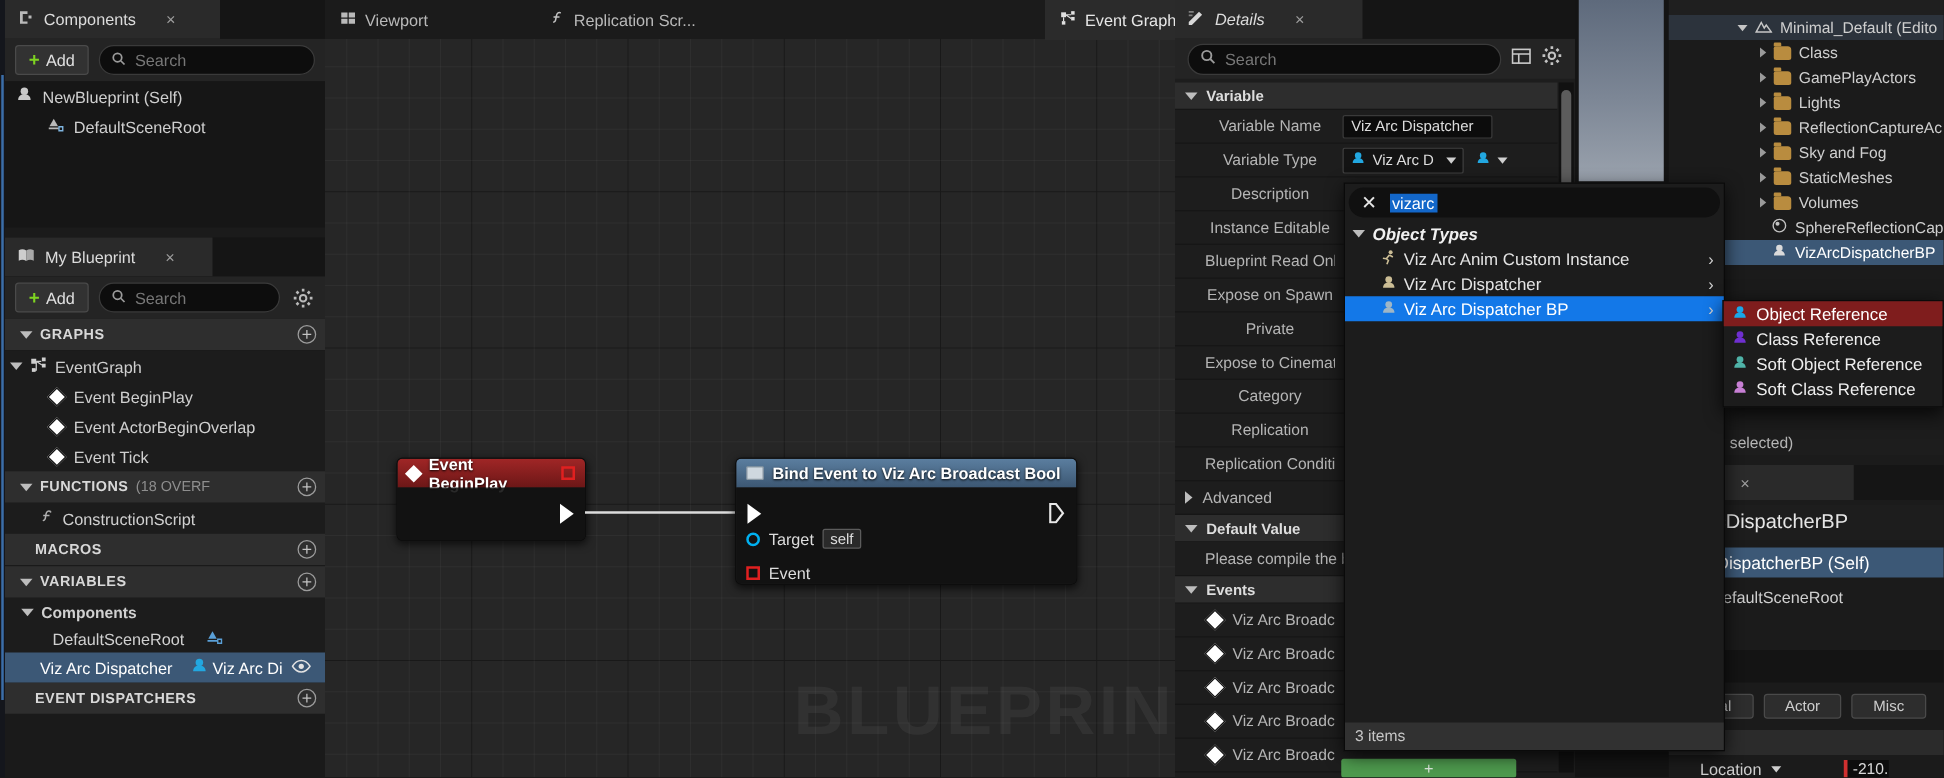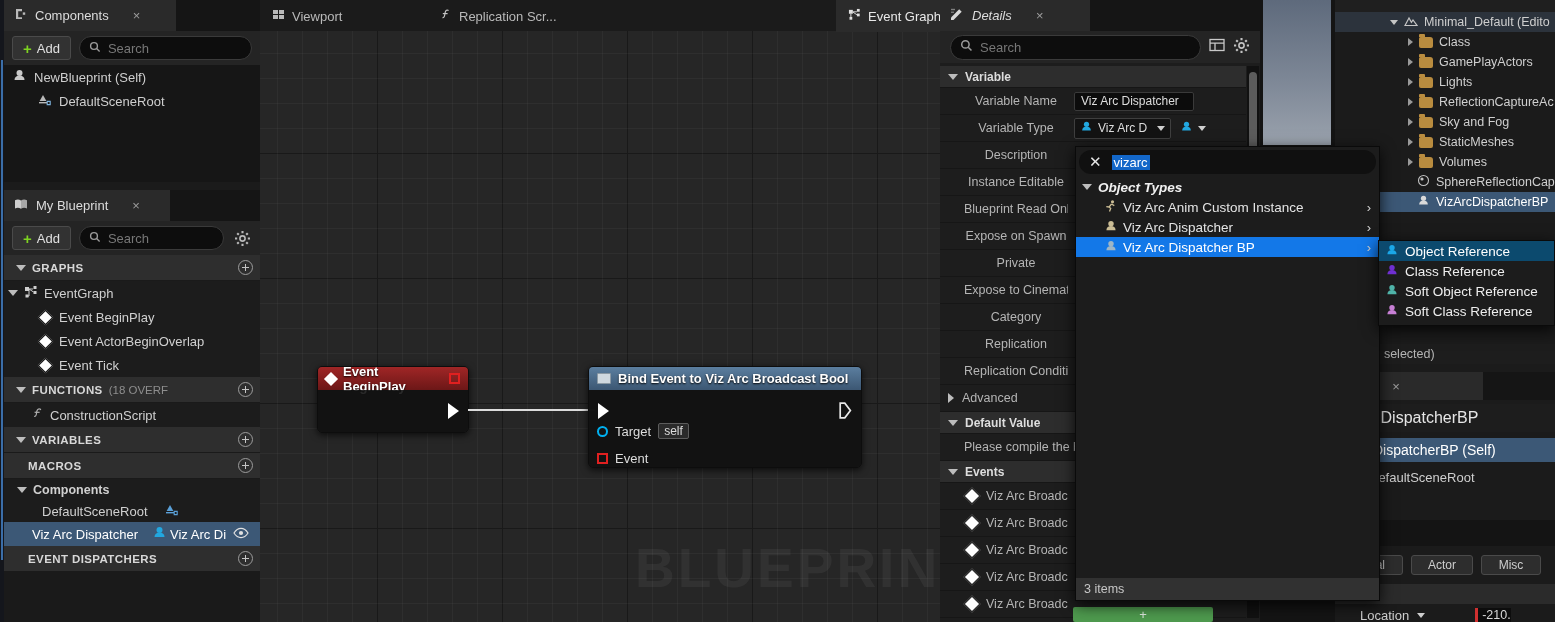--- a/index.html
+++ b/index.html
@@ -150,21 +150,21 @@
     font-size:13.5px; color:#e4e4e4; }
   .pkRow.selected { background:#1378e8; color:#fff; }
   .pkRow .rchev { margin-left:auto; margin-right:8px; color:#d0d0d0; font-size:13px; }
   #pickerFooter { position:absolute; left:0; bottom:0; width:100%; height:22px; background:#313131;
     display:flex; align-items:center; padding-left:8px; font-size:12.5px; color:#c6c6c6; }
 
   #refSubmenu { position:absolute; left:1378px; top:240px; width:177px; height:86px;
     background:#1c1c1c; border:1px solid #0a0a0a; box-shadow:0 4px 14px rgba(0,0,0,.8); z-index:60; }
   .refRow { display:flex; align-items:center; height:20px; gap:6px; padding-left:6px;
     font-size:13.5px; color:#eee; }
-  .refRow.selected { background:#0c4a6e; color:#fff; }
+  .refRow.selected { background:#7f1d1d; color:#fff; }
 </style>
 </head>
 <body>
 
 <div id="root">
 
   <div id="leftEdge">
     <div class="accent"></div>
   </div>
 
@@ -301,28 +301,28 @@
           <svg width="13" height="13" viewBox="0 0 13 13">
               <path d="M9.4 2.2c-1.7-.9-3.2.1-3.6 2.1L5.4 7c-.3 1.6-1 2.6-2.2 2.3" stroke="#b0b0b0" stroke-width="1.2" fill="none"></path>
               <path d="M3.6 5.3h5" stroke="#b0b0b0" stroke-width="1.2"></path>
               <path d="M9.2 1.6l1.2 1-1.6.8z" fill="#b0b0b0"></path>
             </svg>
         </span>
         <span>ConstructionScript</span>
       </div>
     </div>
 
+    <div class="sectHdr" style="padding-left:24px">
+      <span>MACROS</span>
+      <span class="plus circPlus"></span>
+    </div>
+
     <div class="sectHdr">
       <span class="arrow down"></span>
       <span>VARIABLES</span>
-      <span class="plus circPlus"></span>
-    </div>
-
-    <div class="sectHdr" style="padding-left:24px">
-      <span>MACROS</span>
       <span class="plus circPlus"></span>
     </div>
     <div style="background:#1c1c1c">
       <div class="itemRow" style="height:21px;padding-left:13px;font-weight:bold;font-size:12.5px">
         <span class="arrow down"></span>
         <span>Components</span>
       </div>
       <div class="itemRow" style="height:22px;padding-left:38px;position:relative">
         <span>DefaultSceneRoot</span>
         <span class="icon" style="position:absolute;left:160px">

